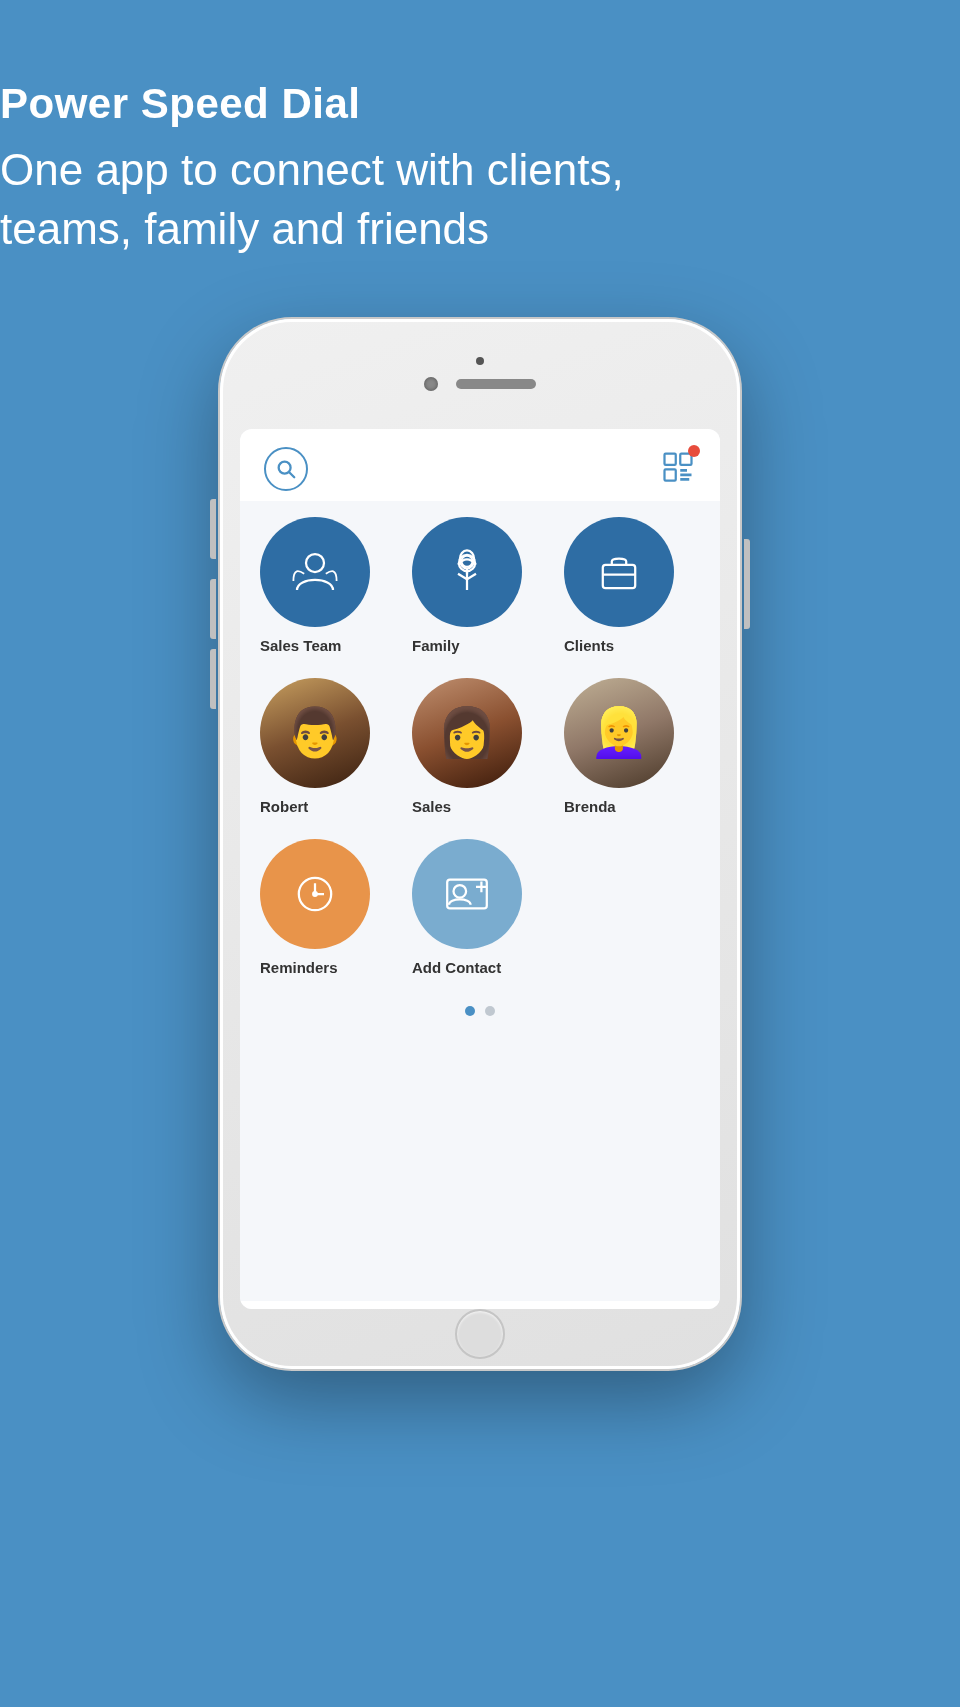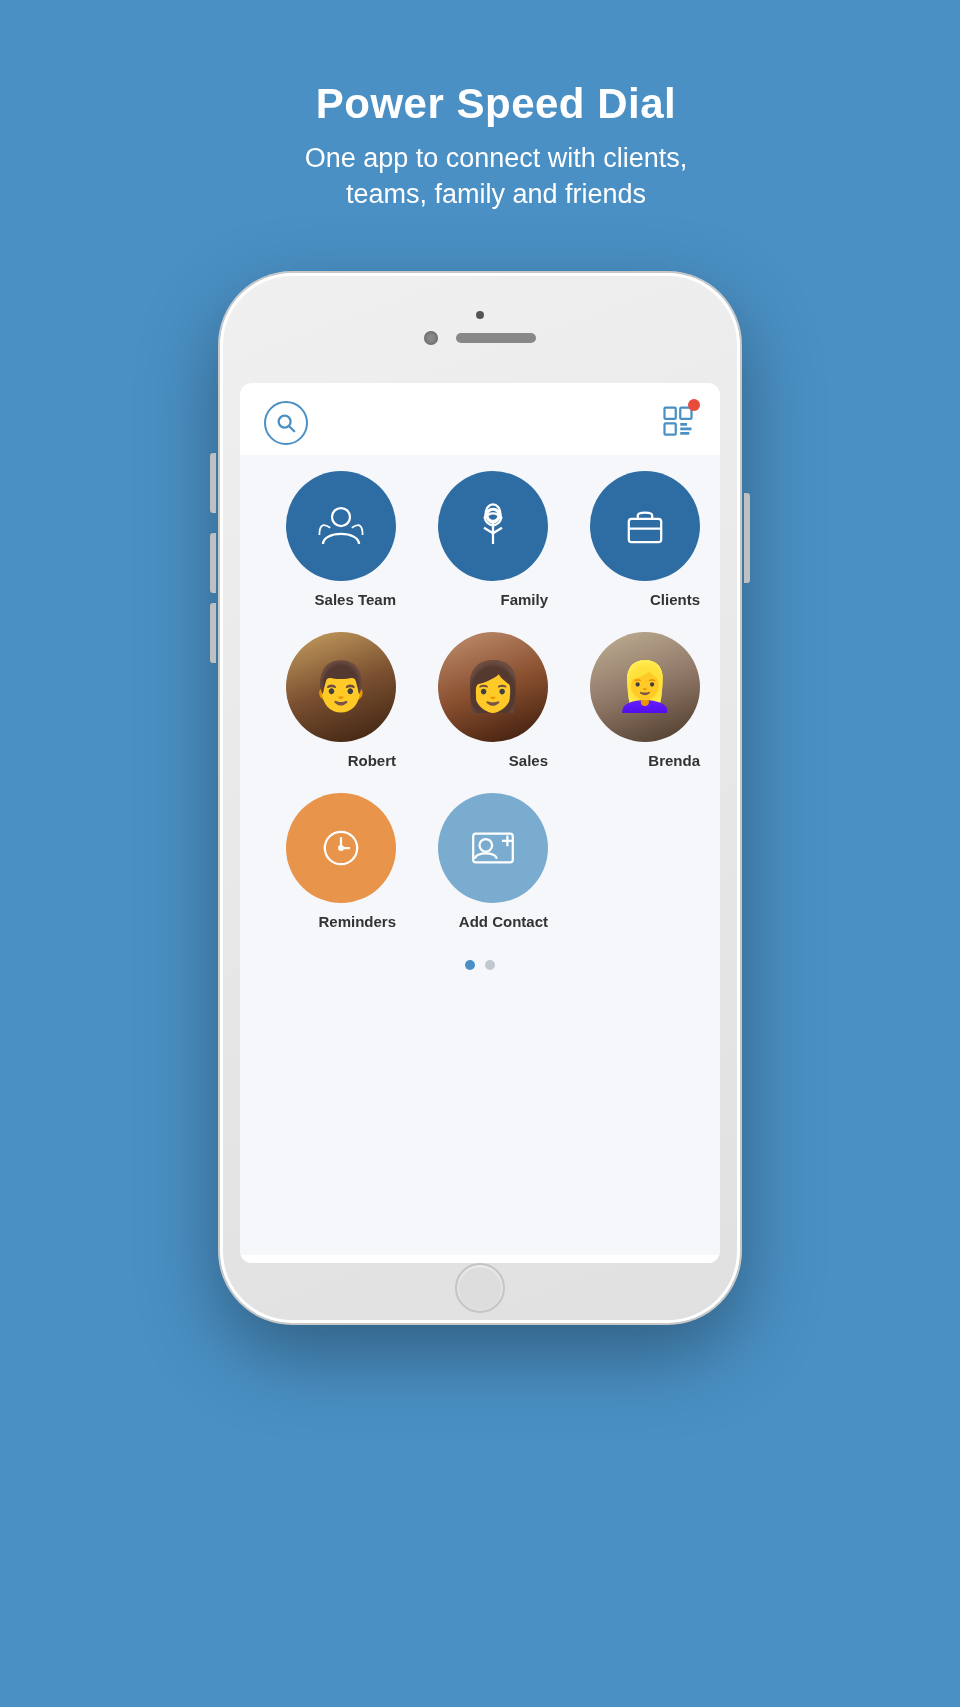--- a/index.html
+++ b/index.html
@@ -7,34 +7,33 @@
       width: 960px;
       height: 1707px;
       background-color: #4a90c4;
       font-family: -apple-system, 'Helvetica Neue', Arial, sans-serif;
       overflow: hidden;
       position: relative;
     }
 
     
     .header-section {
-      text-align: center;
+      text-align: left;
       padding-top: 80px;
       padding-bottom: 40px;
       color: white;
-      padding-left: 32px;
     }
     .header-title {
       font-size: 42px;
       font-weight: 700;
       letter-spacing: 0.5px;
       margin-bottom: 12px;
     }
     .header-subtitle {
-      font-size: 27px;
+      font-size: 44px;
       font-weight: 300;
       line-height: 1.35;
     }
 
     
     .phone-wrapper {
       display: flex;
       justify-content: center;
       margin-top: 20px;
     }
@@ -170,21 +169,21 @@
     .grid {
       display: grid;
       grid-template-columns: repeat(3, 1fr);
       gap: 24px 16px;
       margin-bottom: 20px;
     }
 
     .grid-item {
       display: flex;
       flex-direction: column;
-      align-items: flex-end;
+      align-items: flex-start;
       gap: 10px;
       cursor: pointer;
     }
 
     .grid-circle {
       width: 110px;
       height: 110px;
       border-radius: 50%;
       display: flex;
       align-items: center;

